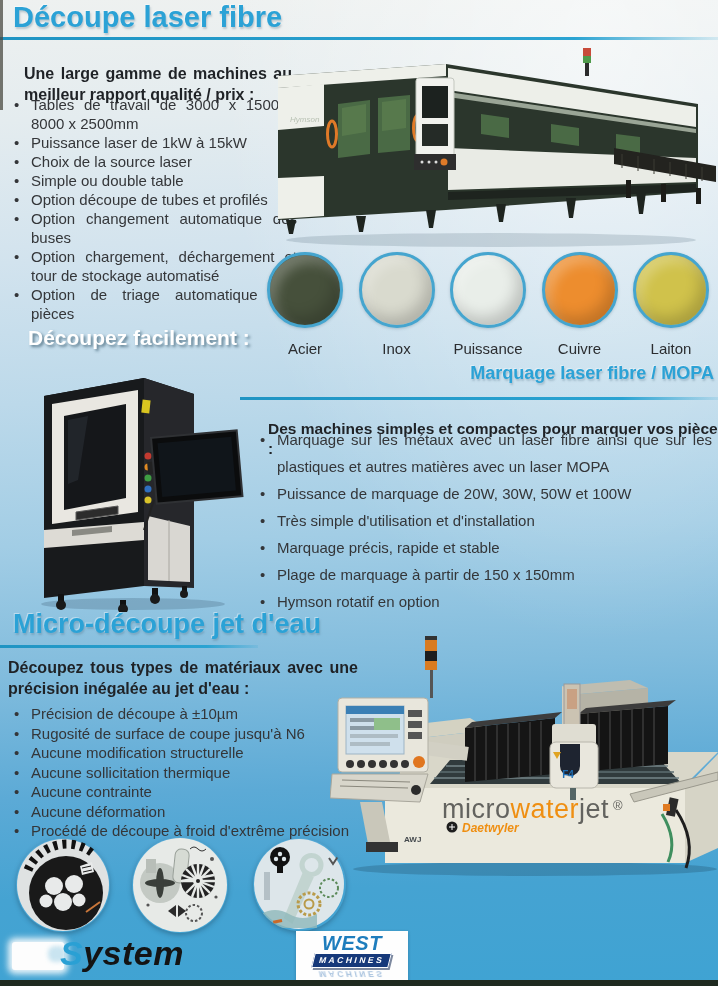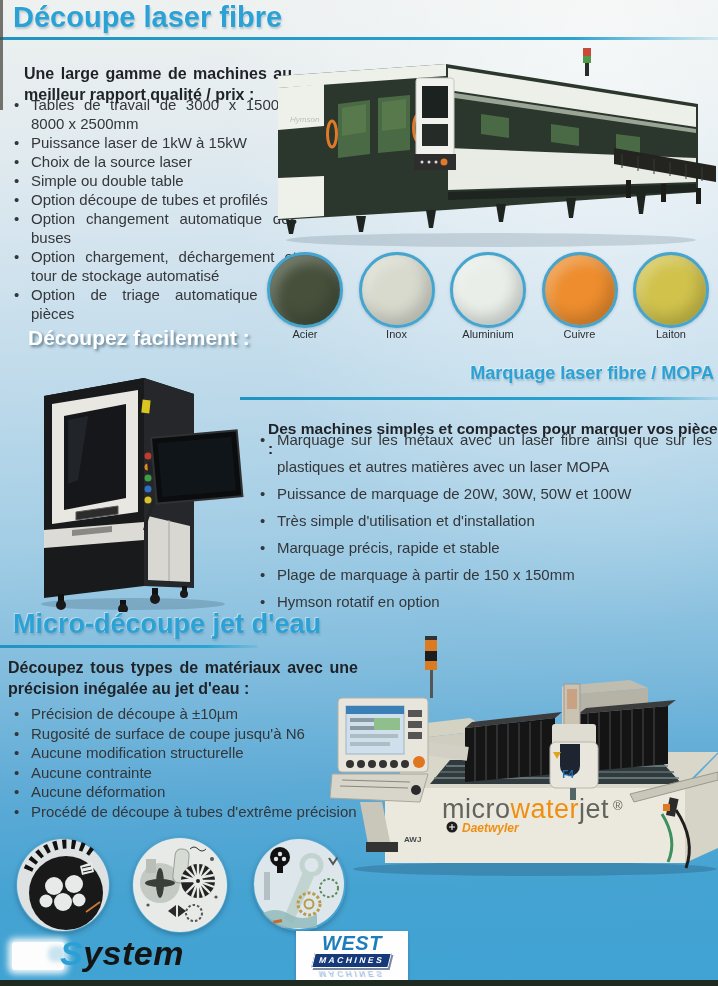--- a/index.html
+++ b/index.html
@@ -30,21 +30,21 @@
   .title1{left:13px;top:1px;font-size:29px;}
   .rule1{left:0;top:37px;width:718px;}
   .intro1{left:8px;top:47px;width:268px;font-size:16px;line-height:21px;}
   .list1{left:8px;top:95px;width:289px;font-size:15px;line-height:19px;}
 
   
   .materials{left:262px;top:252px;width:452px;display:flex;justify-content:space-between;}
   .material{width:86px;display:flex;flex-direction:column;align-items:center;}
   .material-circle{width:70px;height:70px;border-radius:50%;border:3px solid #45a5cf;
     box-shadow:inset -6px -8px 14px rgba(0,0,0,.18), inset 6px 8px 12px rgba(255,255,255,.25), 0 1px 3px rgba(40,80,100,.25);}
-  .material-label{margin-top:0;font-size:11px;color:#2b2d30;}
+  .material-label{margin-top:12px;font-size:15px;color:#2b2d30;}
 
   .tagline{left:28px;top:326px;font-size:21px;font-weight:800;color:#fff;
     text-shadow:2px 2px 3px rgba(40,75,95,.65);}
 
   
   .title2{right:16px;top:363px;font-size:18px;text-align:right;}
   .rule2{left:240px;top:397px;width:478px;}
   .intro2{left:252px;top:403px;width:460px;font-size:15.5px;line-height:20px;text-align:left;}
   .list2{left:254px;top:426px;width:458px;font-size:15px;line-height:27px;}
   .list2 li{padding-left:26px;}
@@ -170,21 +170,21 @@
     <div class="material">
       <div class="material-circle" style="background: rgb(70, 80, 59);"></div>
       <div class="material-label">Acier</div>
     </div>
     <div class="material">
       <div class="material-circle" style="background: rgb(217, 218, 206);"></div>
       <div class="material-label">Inox</div>
     </div>
     <div class="material">
       <div class="material-circle" style="background: rgb(233, 238, 233);"></div>
-      <div class="material-label">Aluminium</div>
+      <div class="material-label">Puissance</div>
     </div>
     <div class="material">
       <div class="material-circle" style="background: rgb(237, 141, 46);"></div>
       <div class="material-label">Cuivre</div>
     </div>
     <div class="material">
       <div class="material-circle" style="background: rgb(208, 194, 75);"></div>
       <div class="material-label">Laiton</div>
     </div>
   </div>
@@ -251,23 +251,24 @@
   </ul>
 
   <h2 class="abs h-blue title3" style="margin:0;">Micro-découpe jet d'eau</h2>
   <div class="abs rule rule3"></div>
   <p class="abs intro intro3" style="margin:0;">Découpez tous types de matériaux avec une précision inégalée au jet d'eau :</p>
 
   <ul class="abs blist list3">
     <li>Précision de découpe à ±10µm</li>
     <li>Rugosité de surface de coupe jusqu'à N6</li>
     <li>Aucune modification structurelle</li>
+    <li>Aucune sollicitation thermique</li>
     <li>Aucune contrainte</li>
     <li>Aucune déformation</li>
-    <li>Procédé de découpe à tubes d'extrême précision</li>
+    <li>Procédé de découpe à froid d'extrême précision</li>
   </ul>
 
   <svg class="abs" style="left:330px;top:626px;" width="388" height="252" viewBox="0 0 388 252">
     <ellipse cx="205" cy="243" rx="182" ry="7" fill="rgba(25,60,85,.25)"></ellipse>
 
     <g>
       <rect x="100" y="44" width="3" height="28" fill="#555"></rect>
       <rect x="95" y="10" width="12" height="4" fill="#333"></rect>
       <rect x="95" y="14" width="12" height="11" fill="#d97b20"></rect>
       <rect x="95" y="25" width="12" height="10" fill="#1d1d1d"></rect>

